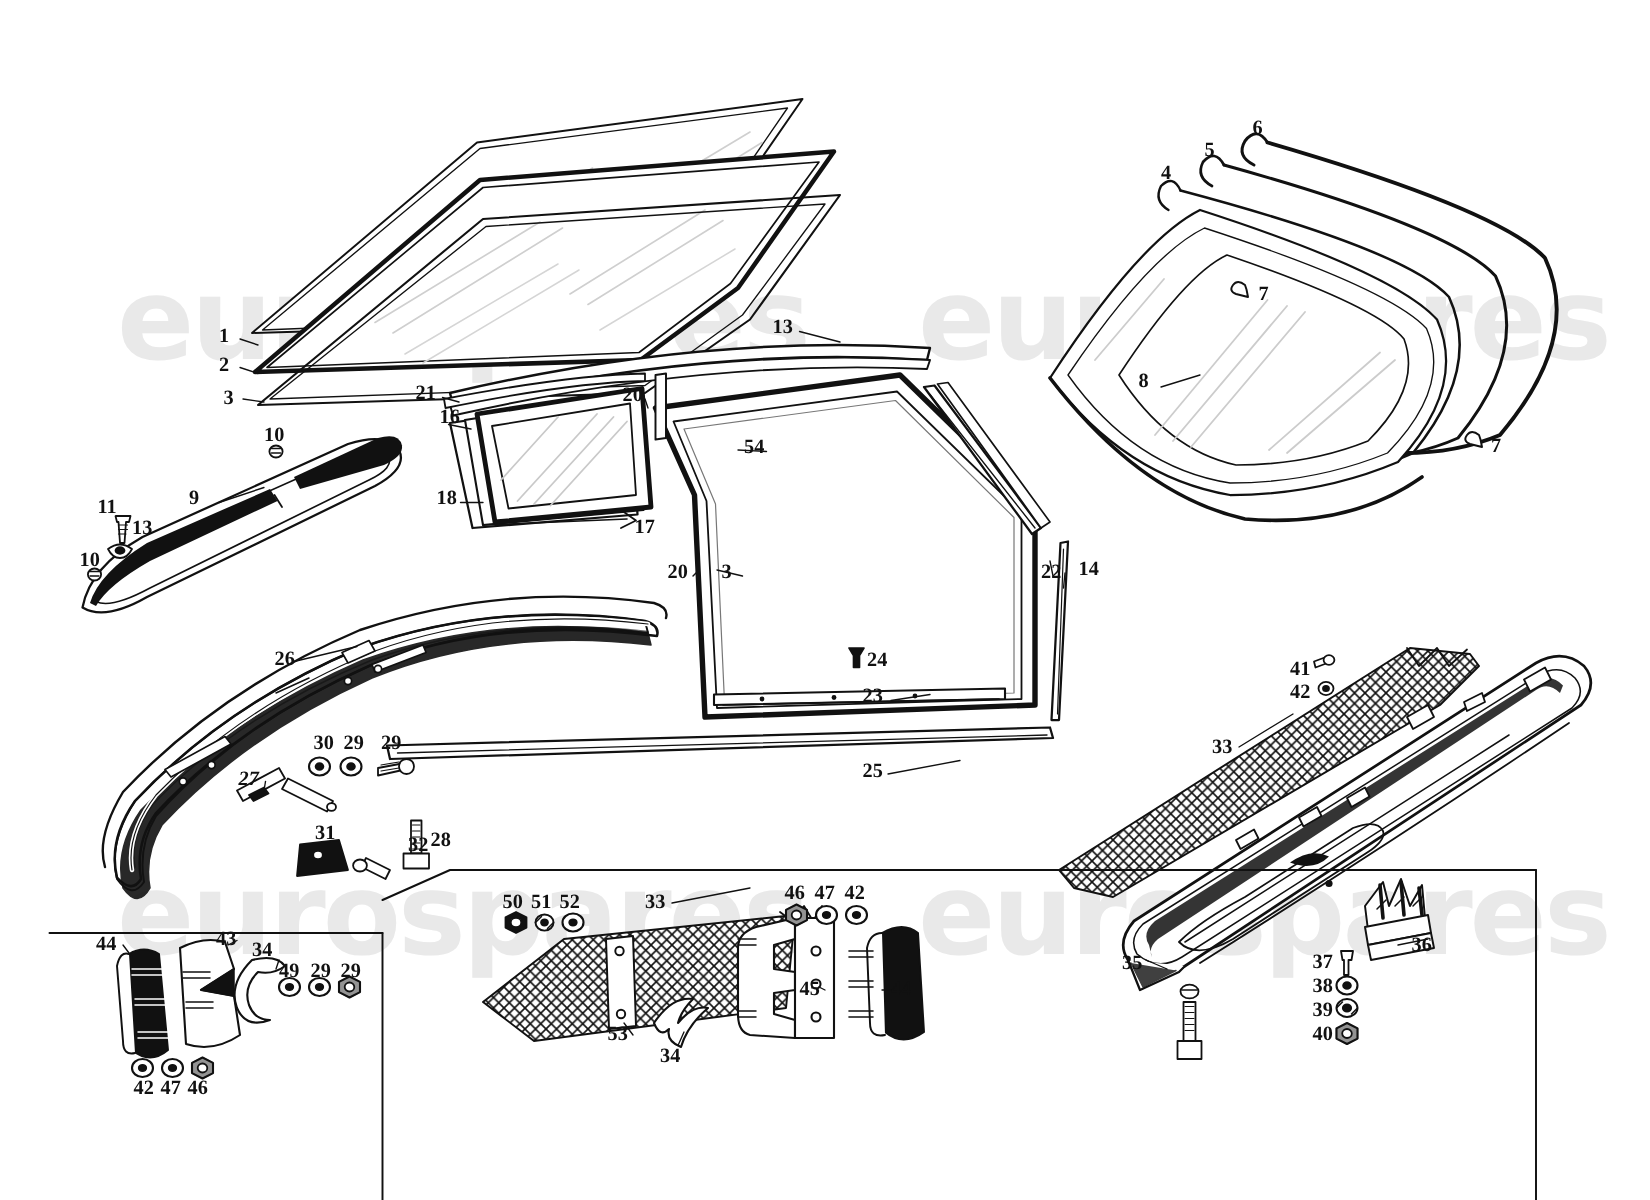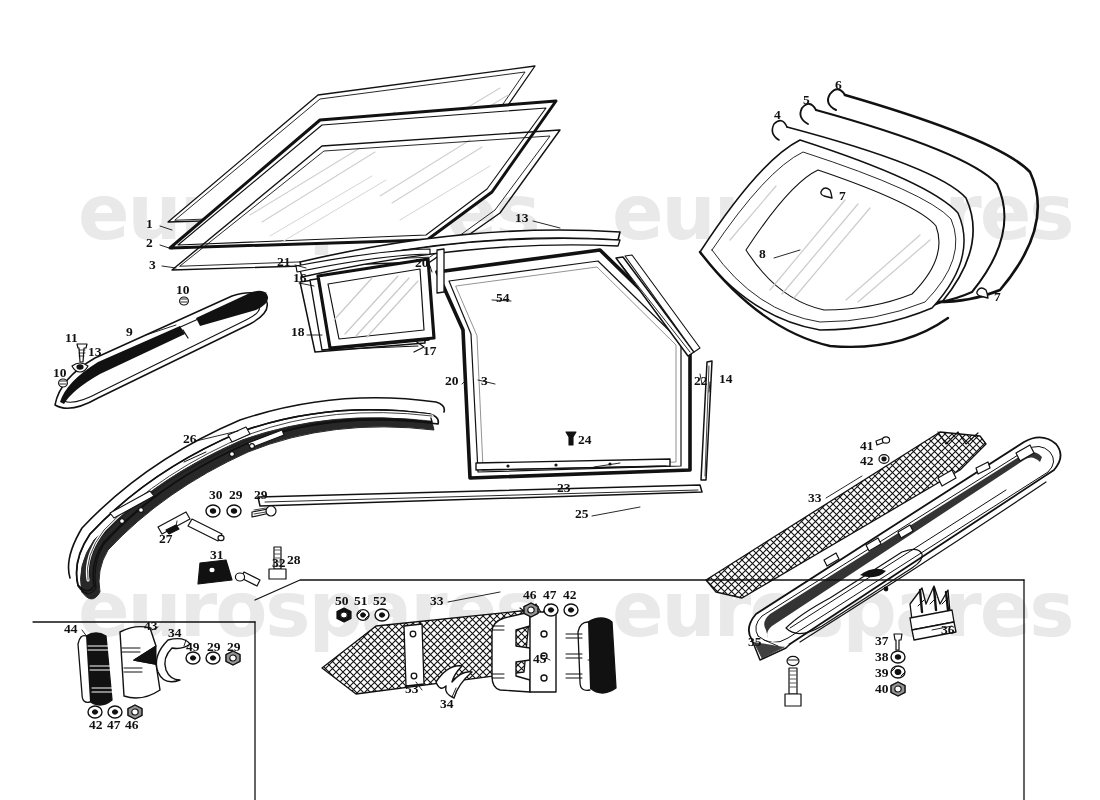--- a/index.html
+++ b/index.html
@@ -454,25 +454,25 @@
   <div class="lbl" style="left:515px;top:211px;">13</div>
   <div class="lbl" style="left:719px;top:372px;">14</div>
   <div class="lbl" style="left:481px;top:374px;">3</div>
   <div class="lbl" style="left:293px;top:271px;">16</div>
   <div class="lbl" style="left:423px;top:344px;">17</div>
   <div class="lbl" style="left:291px;top:325px;">18</div>
   <div class="lbl" style="left:415px;top:256px;">20</div>
   <div class="lbl" style="left:445px;top:374px;">20</div>
   <div class="lbl" style="left:277px;top:255px;">21</div>
   <div class="lbl" style="left:694px;top:374px;">22</div>
-  <div class="lbl" style="left:557px;top:457px;margin-top:24px;">23</div>
+  <div class="lbl" style="left:575px;top:457px;">23</div>
   <div class="lbl" style="left:578px;top:433px;">24</div>
   <div class="lbl" style="left:575px;top:507px;">25</div>
   <div class="lbl" style="left:183px;top:432px;">26</div>
-  <div class="lbl" style="left:159px;top:532px;">27</div>
+  <div class="lbl" style="left:159px;top:512px;font-style:italic;">27</div>
   <div class="lbl" style="left:287px;top:553px;">28</div>
   <div class="lbl" style="left:229px;top:488px;">29</div>
   <div class="lbl" style="left:254px;top:488px;">29</div>
   <div class="lbl" style="left:209px;top:488px;">30</div>
   <div class="lbl" style="left:210px;top:548px;">31</div>
   <div class="lbl" style="left:236px;top:556px;margin-left:36px;">32</div>
   <div class="lbl" style="left:808px;top:491px;">33</div>
   <div class="lbl" style="left:430px;top:594px;">33</div>
   <div class="lbl" style="left:168px;top:626px;">34</div>
   <div class="lbl" style="left:440px;top:697px;">34</div>

